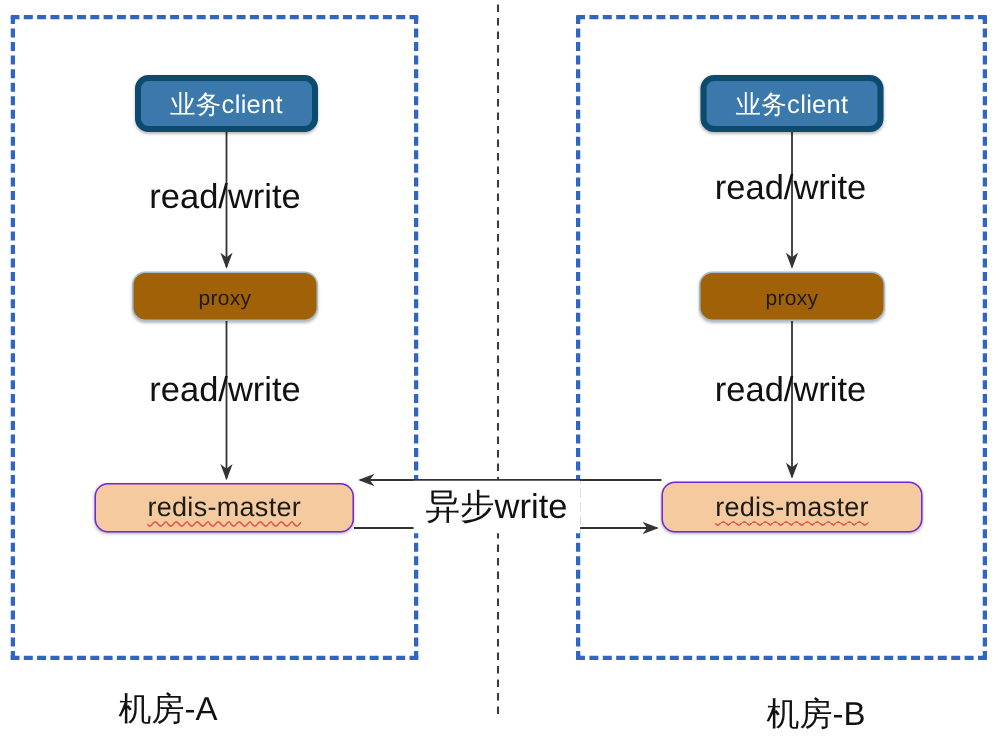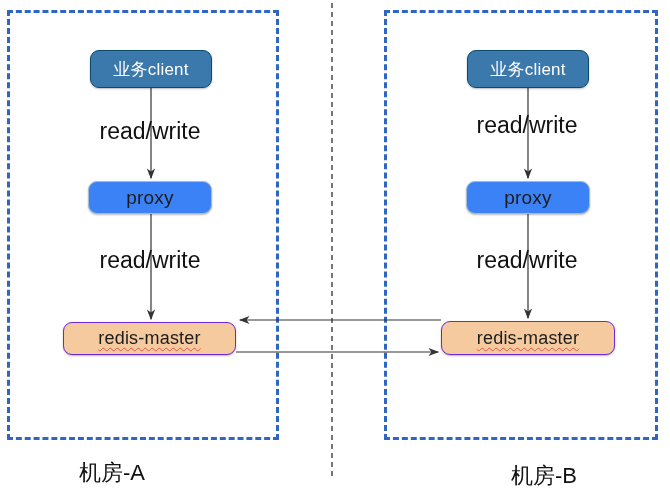--- a/index.html
+++ b/index.html
@@ -32,29 +32,29 @@
     position: absolute;
     display: flex; align-items: center; justify-content: center;
     border-radius: 9px;
     font-size: 18px;
     letter-spacing: 0.2px;
     box-shadow: 0 1px 2px rgba(0,0,0,0.28);
     white-space: nowrap;
   }
   .node-client {
     background: #3b78ab;
-    border: 1px solid #0c4a6e;
+    border: 4px solid #0c4a6e;
     color: #ffffff;
     font-size: 17px;
   }
   .node-proxy {
-    background: #3b82f6;
+    background: #a16207;
     border: 1px solid #a6bccf;
     color: #1c1c1c;
-    font-size: 19px;
+    font-size: 14px;
   }
   .node-redis {
     background: #f5ca9f;
     border: 1px solid #6d28d9;
     color: #1c1c1c;
     font-size: 18px;
   }
   .node-redis .misspell {
     text-decoration: underline;
     text-decoration-style: wavy;
@@ -145,17 +145,18 @@
     <span>proxy</span>
   </div>
   <div class="node node-redis" id="redis-b">
     <span class="misspell">redis-master</span>
   </div>
 
   <div class="edge-label" id="rw-a1">read/write</div>
   <div class="edge-label" id="rw-a2">read/write</div>
   <div class="edge-label" id="rw-b1">read/write</div>
   <div class="edge-label" id="rw-b2">read/write</div>
+  <div class="edge-label" id="async-label">异步write</div>
 
   <div class="zone-title" id="title-a">机房-A</div>
   <div class="zone-title" id="title-b">机房-B</div>
 
 </div>
 
 </body></html>

